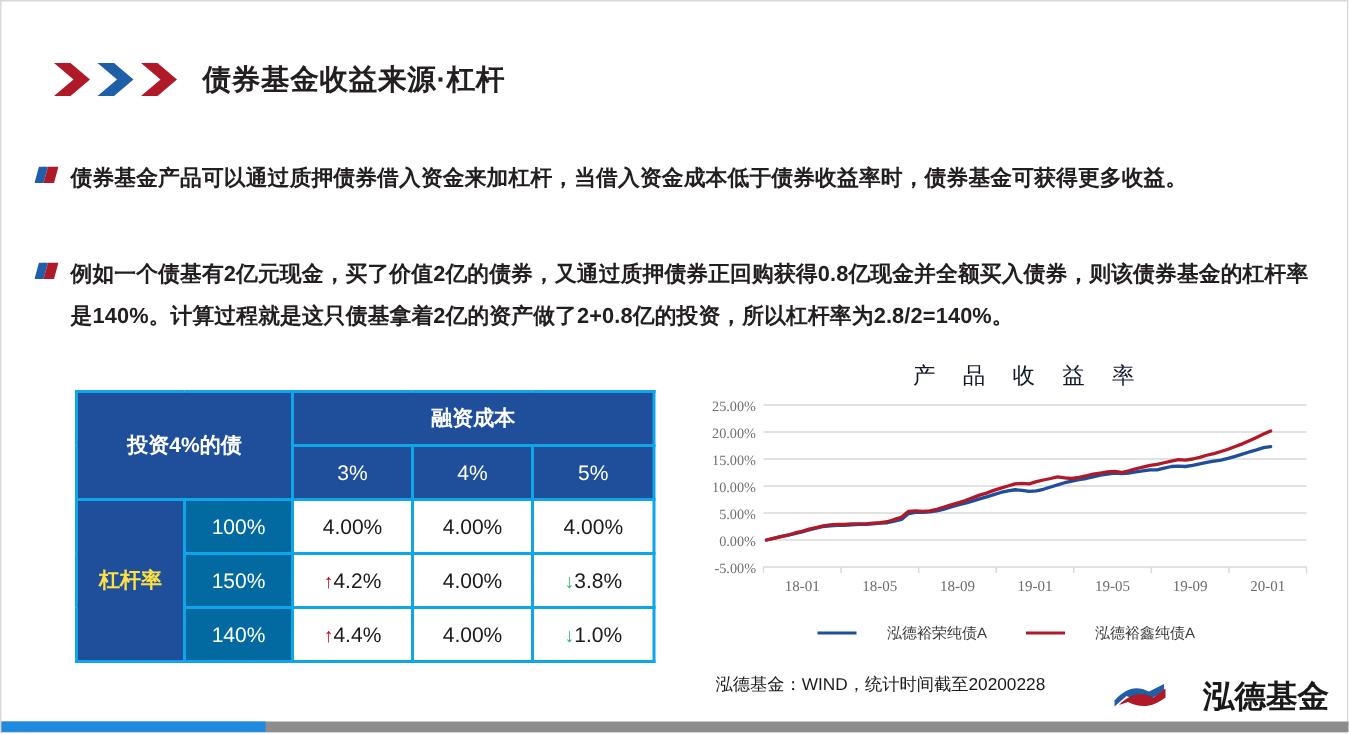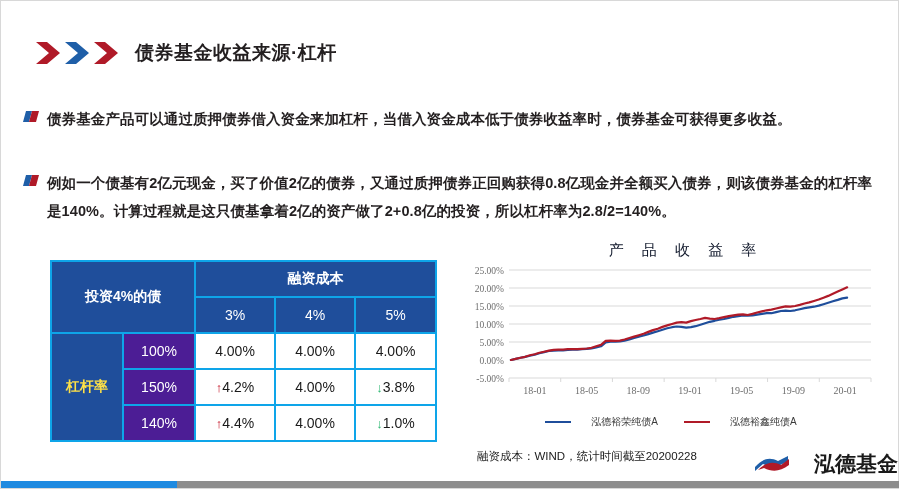--- a/index.html
+++ b/index.html
@@ -68,21 +68,21 @@
     color: #ffffff;
     font-weight: bold;
   }
   td.hd-sub {
     background: #1F4E9B;
     color: #ffffff;
     font-weight: normal;
     font-size: 13.5px;
   }
   td.rowlbl {
-    background: #4c1d95;
+    background: #0369a1;
     color: #ffffff;
     font-weight: normal;
     font-size: 14px;
   }
   td.rowgrp {
     background: #1F4E9B;
     color: #fde047;
     font-weight: bold;
     font-size: 15px;
   }
@@ -130,21 +130,21 @@
     width: 899px; height: 7px;
     background: #8d8d8d;
   }
   .bottom-progress {
     position: absolute; left: 0; bottom: 0;
     width: 176px; height: 7px;
     background: #1f8ae0;
   }
   .logo {
     position: absolute;
-    right: 0; bottom: 10px;
+    right: 12px; bottom: 10px;
     display: flex; align-items: center; gap: 24px;
   }
   .logo-text {
     font-size: 21px; font-weight: bold; color: #1a1a1a;
     letter-spacing: 0px;
   }
 </style>
 </head>
 <body>
 
@@ -263,21 +263,21 @@
         <span class="lg-line" id="lg0" style="background: rgb(31, 78, 155);"></span>
         <span>泓德裕荣纯债A</span>
       </div>
       <div class="lg-item">
         <span class="lg-line" id="lg1" style="background: rgb(176, 26, 40);"></span>
         <span>泓德裕鑫纯债A</span>
       </div>
     </div>
   </div>
 
-  <div class="src-note">融资成本：WIND，统计时间截至20200228</div>
+  <div class="src-note">泓德基金：WIND，统计时间截至20200228</div>
 
   <div class="bottom-bar"></div>
   <div class="bottom-progress"></div>
   <div class="logo">
     <svg width="36" height="22" viewBox="0 0 36 22">
       <path d="M1,14 C9,5 16,4 24,8 L34,3 L34,8 C25,14 17,15 9,11 L1,18 Z" fill="#1F5FA8"></path>
       <path d="M4,17 C12,9 19,8 27,12 L35,6 L35,12 C26,19 18,19 10,15 Z" fill="#B01A28"></path>
     </svg>
     <span class="logo-text">泓德基金</span>
   </div>

